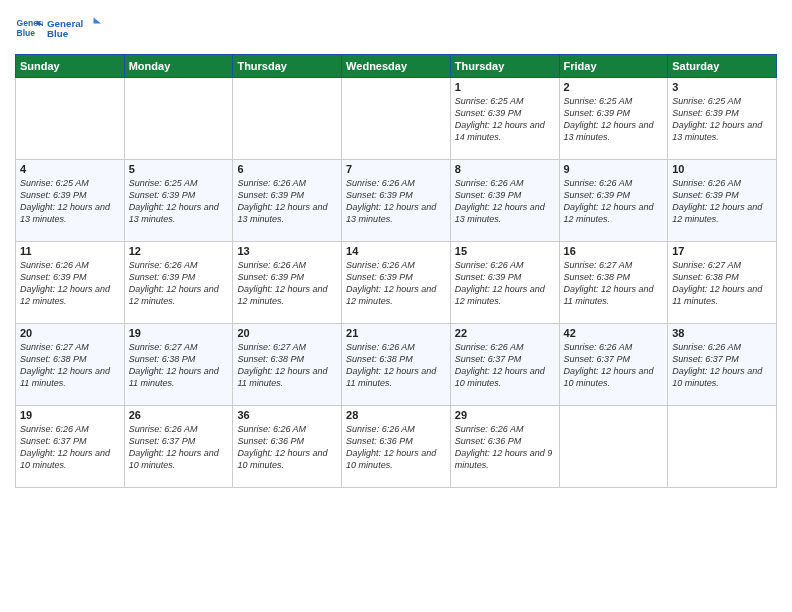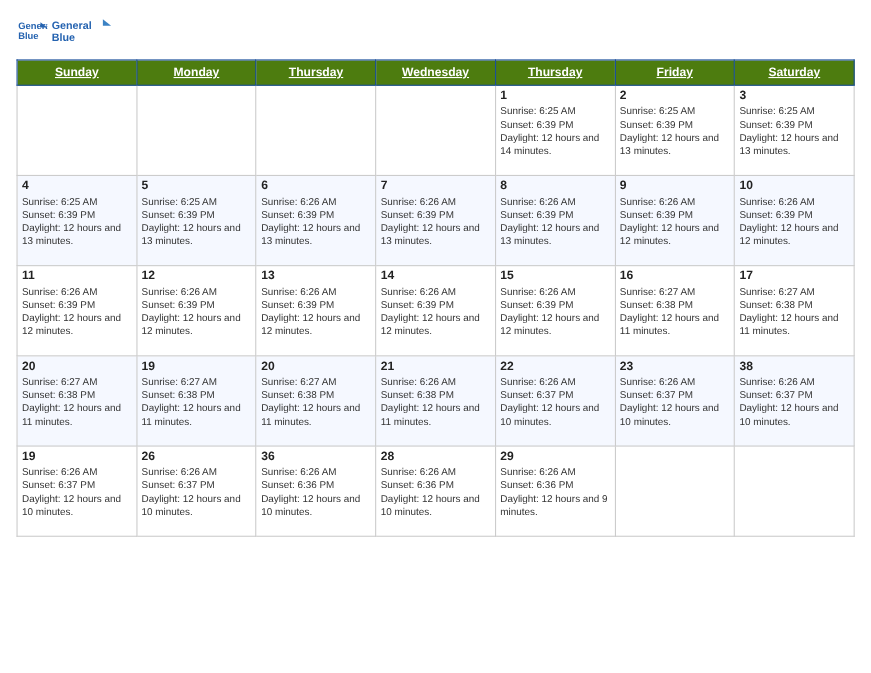--- a/index.html
+++ b/index.html
@@ -41,46 +41,46 @@
       font-weight: normal;
       color: #444;
     }
     table {
       width: 100%;
       border-collapse: collapse;
       margin-top: 8px;
       table-layout: fixed;
     }
     thead tr th {
-      background-color: #4d7c0f;
+      background-color: #15803d;
       color: #fff;
       font-size: 11px;
       padding: 5px 4px;
-      text-align: center;
+      text-align: left;
       border: 1px solid #1a4f9a;
-      text-decoration: underline;
     }
     tbody tr td {
       border: 1px solid #ccc;
       vertical-align: top;
       padding: 3px 4px;
       font-size: 9.5px;
       color: #222;
       height: 82px;
     }
     tbody tr td .day-num {
       font-size: 11px;
       font-weight: bold;
       display: block;
       margin-bottom: 2px;
     }
     tbody tr td .day-info {
       font-size: 9px;
       line-height: 1.35;
       color: #333;
+      font-style: italic;
     }
     tbody tr:nth-child(even) td {
       background-color: #f5f8ff;
     }
     tbody tr:nth-child(odd) td {
       background-color: #fff;
     }
     .empty {
       background-color: #fff !important;
     }
@@ -259,21 +259,21 @@
 Sunset: 6:38 PM
 Daylight: 12 hours and 11 minutes.</div>
           </td>
           <td>
             <span class="day-num">22</span>
             <div class="day-info" style="white-space: pre-line;">Sunrise: 6:26 AM
 Sunset: 6:37 PM
 Daylight: 12 hours and 10 minutes.</div>
           </td>
           <td>
-            <span class="day-num">23</span>
+            <span class="day-num">42</span>
             <div class="day-info" style="white-space: pre-line;">Sunrise: 6:26 AM
 Sunset: 6:37 PM
 Daylight: 12 hours and 10 minutes.</div>
           </td>
           <td>
             <span class="day-num">38</span>
             <div class="day-info" style="white-space: pre-line;">Sunrise: 6:26 AM
 Sunset: 6:37 PM
 Daylight: 12 hours and 10 minutes.</div>
           </td>

